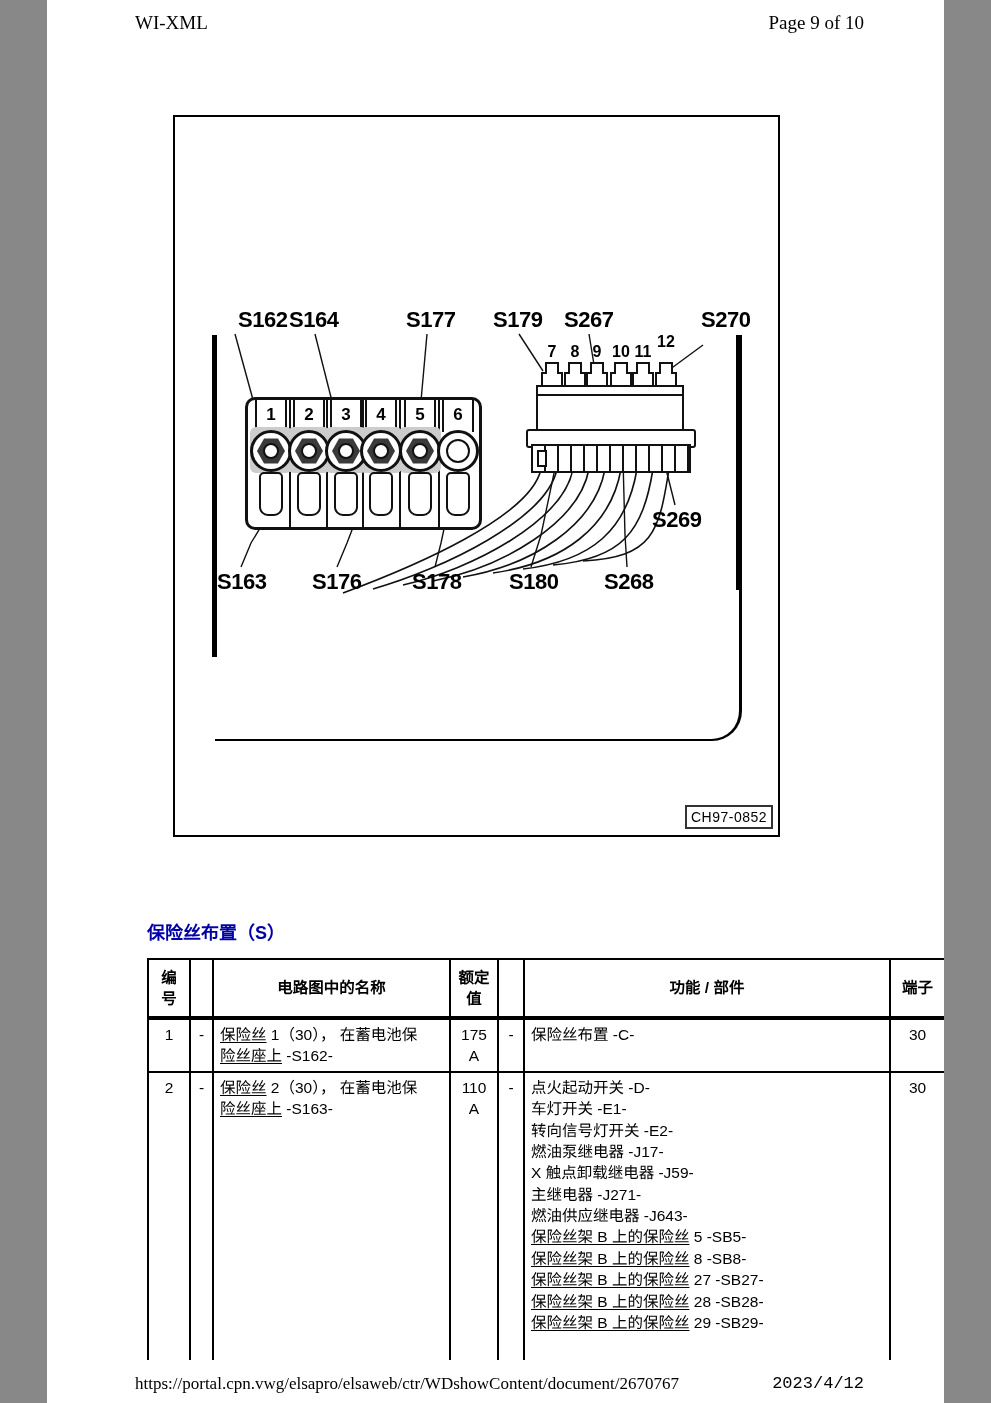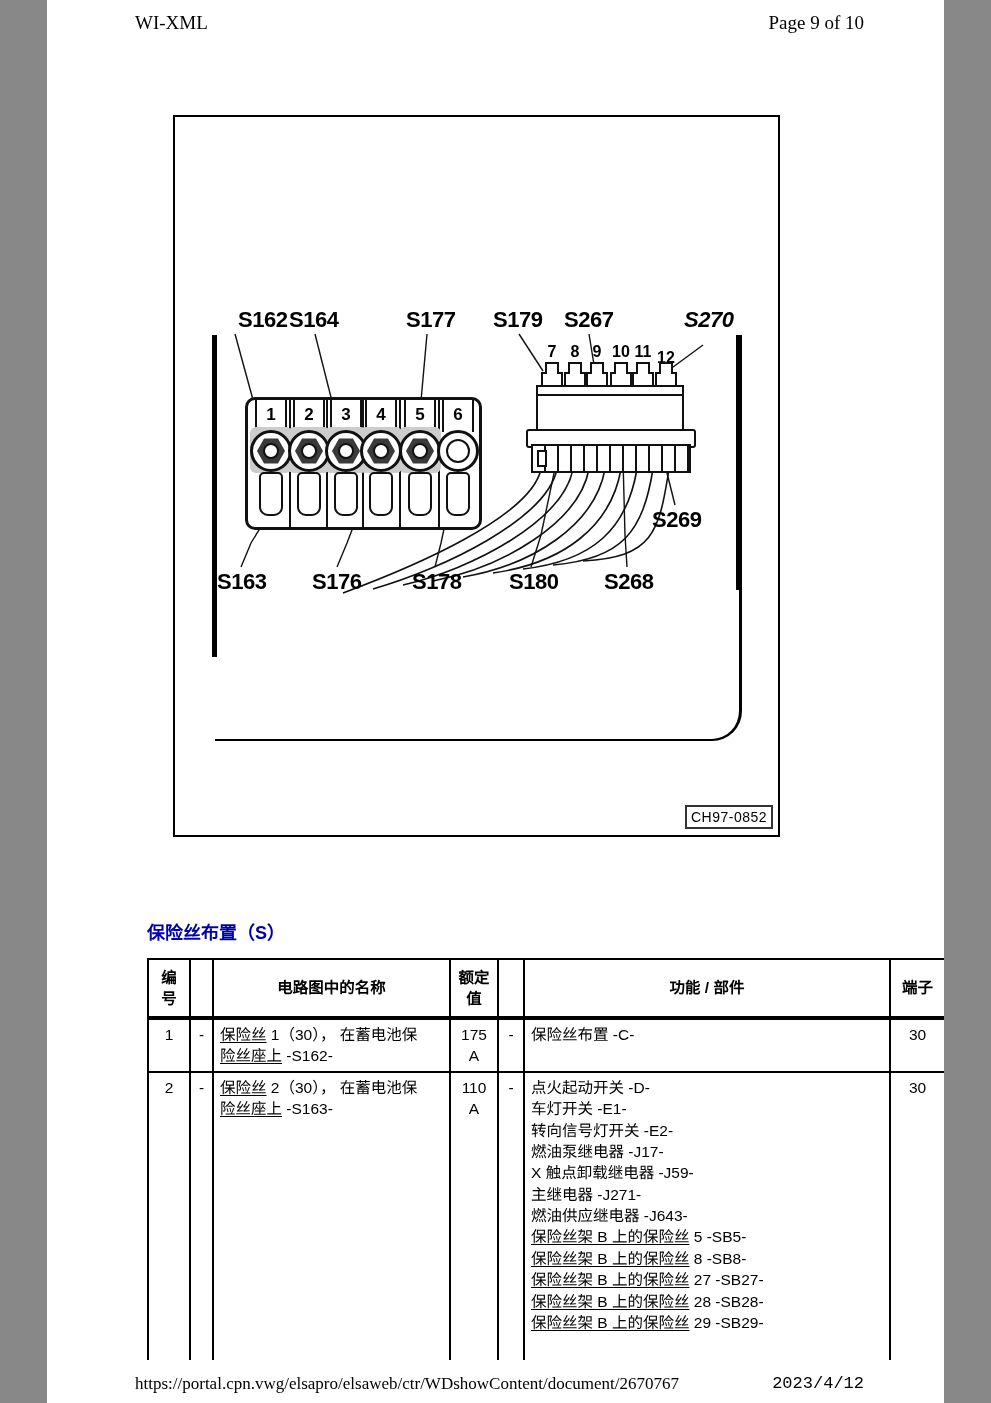--- a/index.html
+++ b/index.html
@@ -110,28 +110,28 @@
 
     <div class="panel-outline"></div>
     <div class="bar" style="left:37px;top:218px;width:5px;height:322px;"></div>
     <div class="bar" style="left:561px;top:218px;width:5px;height:255px;"></div>
 
     <div class="flabel" style="left:39px;top:190px;margin-left:24px;">S162</div>
     <div class="flabel" style="left:114px;top:190px;">S164</div>
     <div class="flabel" style="left:231px;top:190px;">S177</div>
     <div class="flabel" style="left:318px;top:190px;">S179</div>
     <div class="flabel" style="left:389px;top:190px;">S267</div>
-    <div class="flabel" style="left:509px;top:190px;font-style:italic;">S270</div>
+    <div class="flabel" style="left:526px;top:190px;">S270</div>
 
     <div class="pinnum" style="left:377px;top:226px;">7</div>
     <div class="pinnum" style="left:400px;top:226px;">8</div>
     <div class="pinnum" style="left:422px;top:226px;">9</div>
     <div class="pinnum" style="left:446px;top:226px;">10</div>
     <div class="pinnum" style="left:468px;top:226px;">11</div>
-    <div class="pinnum" style="left:491px;top:232px;text-align:center;">12</div>
+    <div class="pinnum" style="left:491px;top:216px;text-align:center;">12</div>
 
     <div class="pin" style="left:377px;"></div>
     <div class="pin" style="left:400px;"></div>
     <div class="pin" style="left:422px;"></div>
     <div class="pin" style="left:446px;"></div>
     <div class="pin" style="left:468px;"></div>
     <div class="pin" style="left:491px;"></div>
 
     <div class="conn-body"></div>
     <div class="conn-collar"></div>

